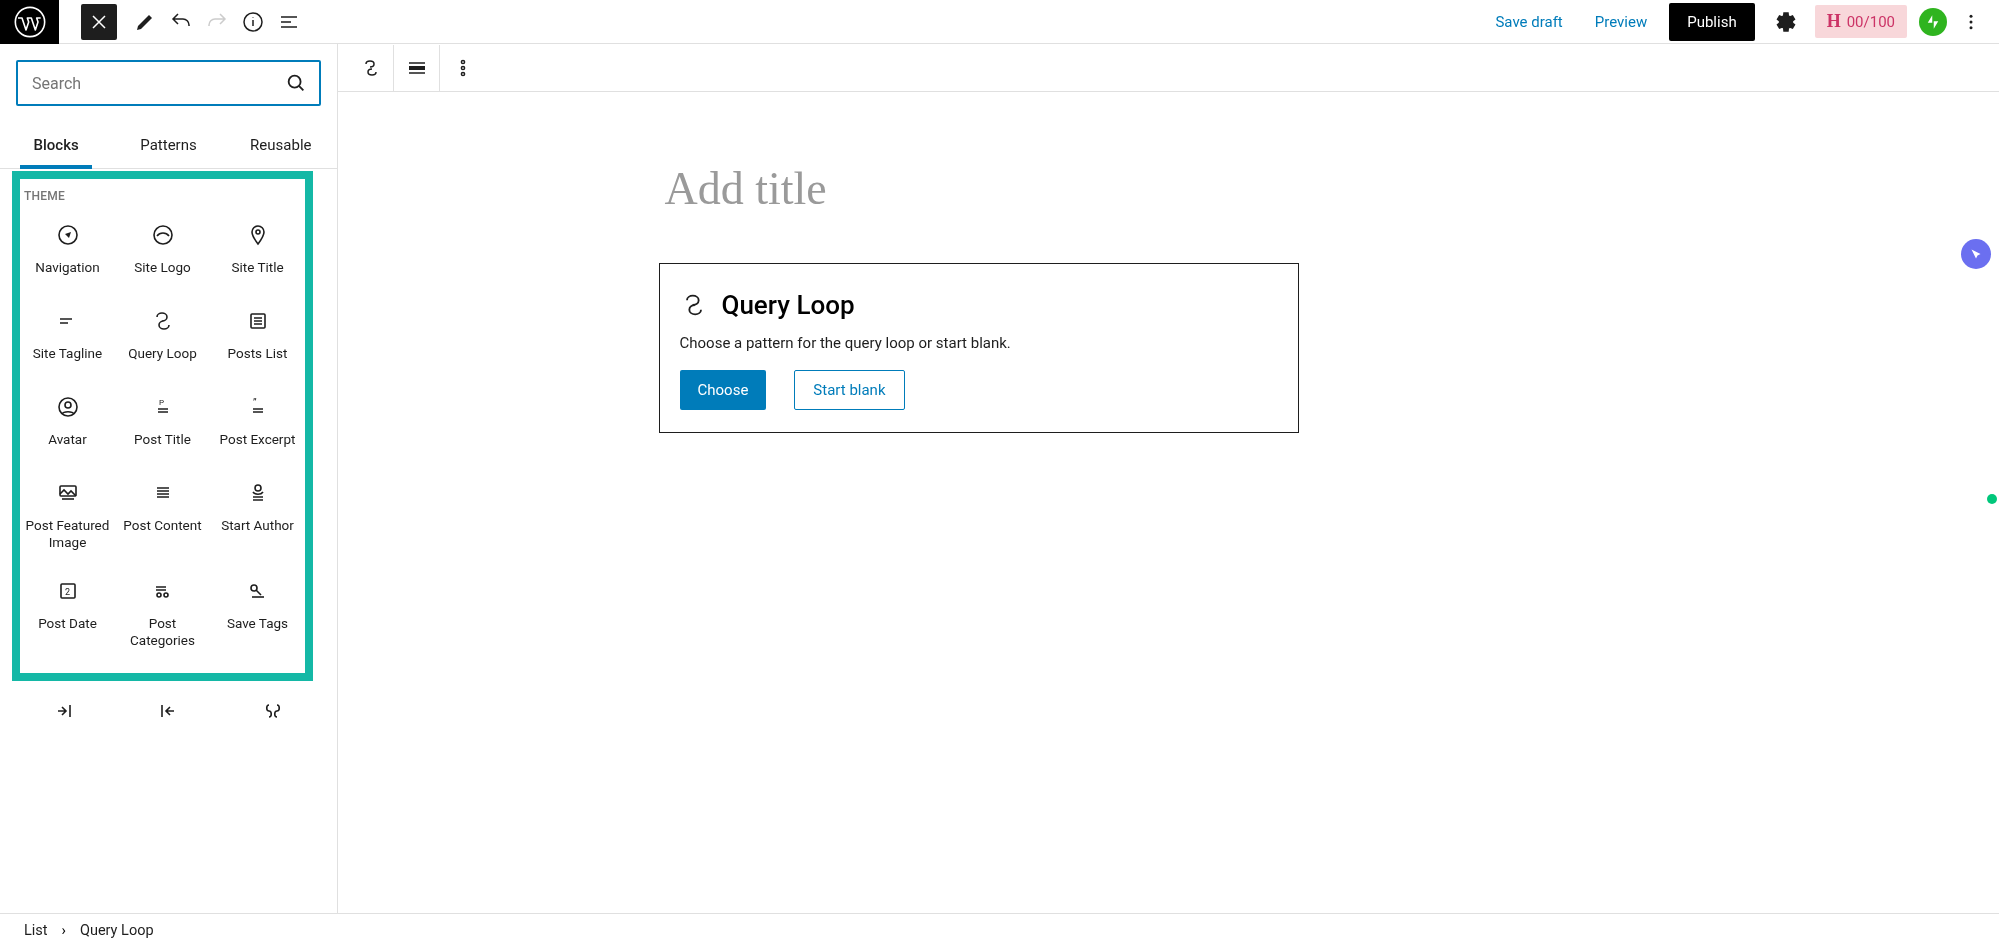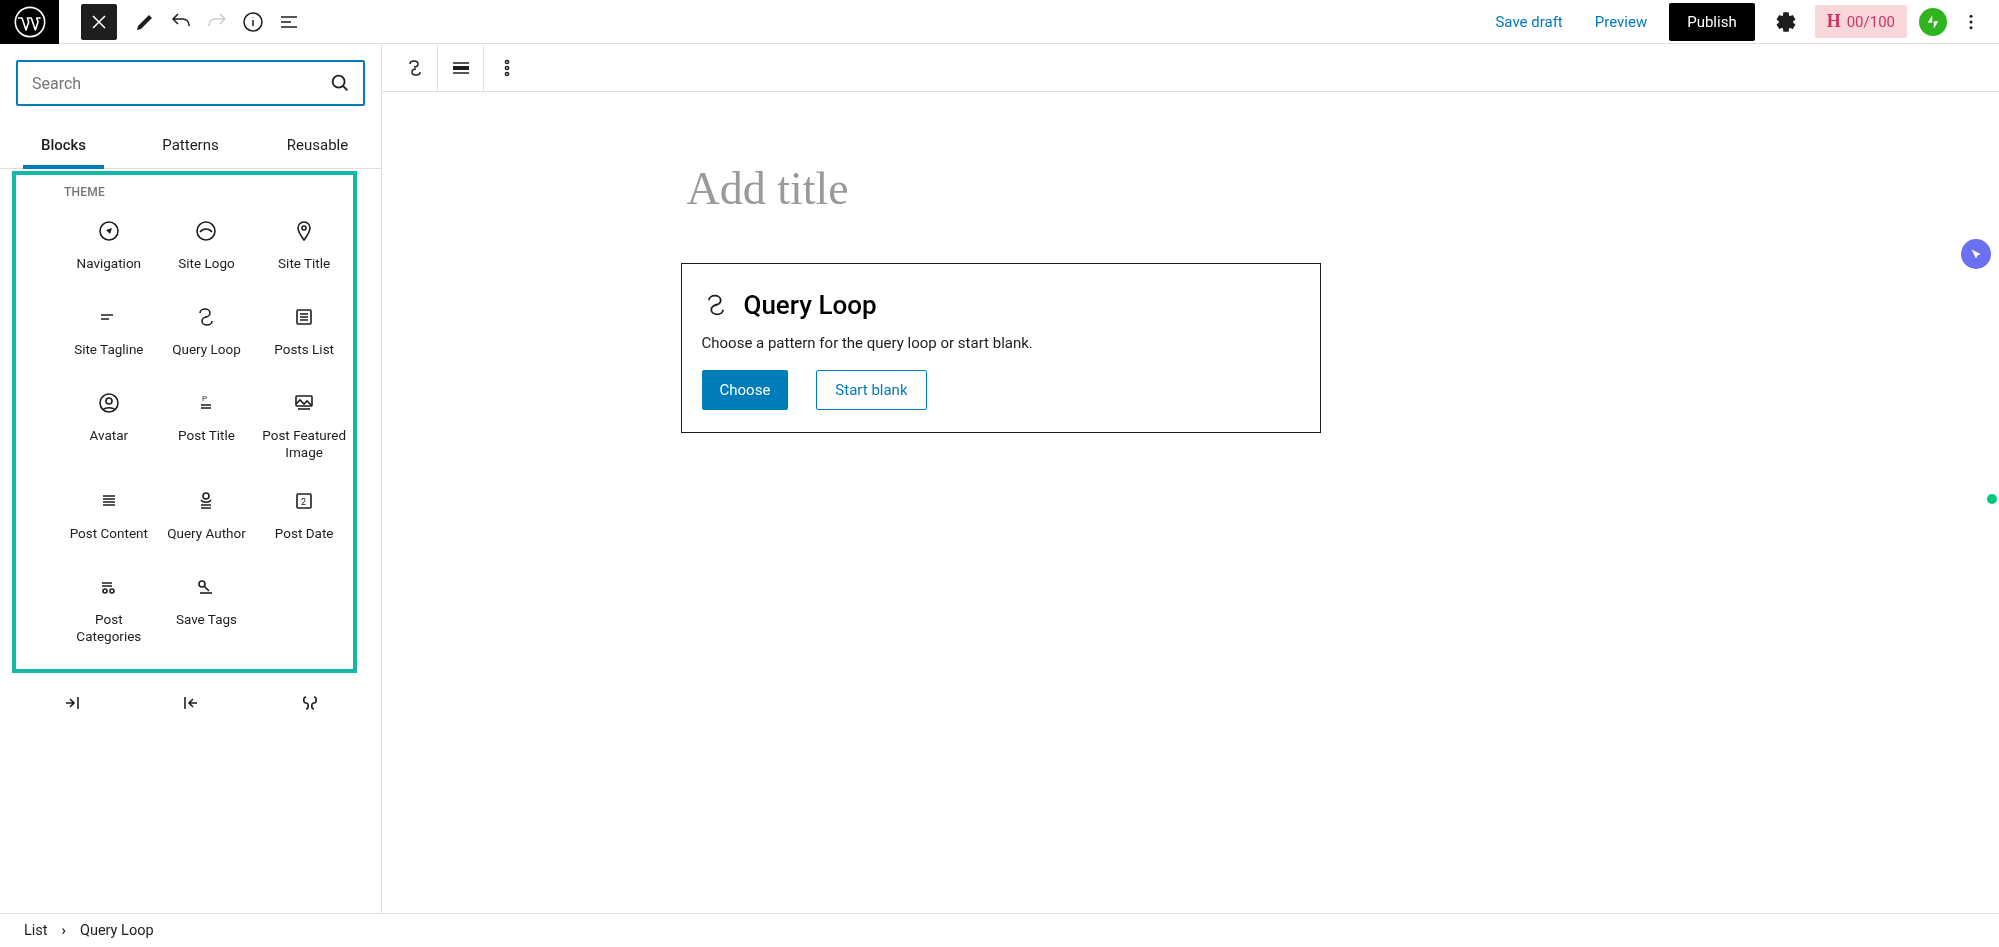--- a/index.html
+++ b/index.html
@@ -25,36 +25,36 @@
   .h-badge .H { font-family: Georgia, serif; font-weight:bold; color:#cc3366; font-size:18px; }
   .jetpack { width:28px; height:28px; border-radius:50%; background:#2fb41f; display:flex; align-items:center; justify-content:center; }
   .jetpack svg { width:18px; height:18px; fill:#fff;}
   .kebab { width:24px; height:36px; display:flex; align-items:center; justify-content:center; cursor:pointer;}
   .kebab svg { fill:#1e1e1e; }
 
   
   .main { flex:1 1 auto; display:flex; overflow:hidden; position:relative; }
 
   
-  .inserter { width: 382px; border-right:1px solid #e0e0e0; display:flex; flex-direction:column; background:#fff; position:relative; }
+  .inserter { width: 338px; border-right:1px solid #e0e0e0; display:flex; flex-direction:column; background:#fff; position:relative; }
   .search-wrap { padding: 16px; }
   .search-box { display:flex; align-items:center; border:2px solid #007cba; border-radius:2px; height:46px; padding:0 12px 0 14px; }
   .search-box input { flex:1; border:none; outline:none; font-size:16px; color:#777; }
   .search-box svg { width:22px; height:22px; stroke:#1e1e1e; fill:none; stroke-width:2;}
   .tabs { display:flex; border-bottom:1px solid #e0e0e0; }
   .tab { flex:1; text-align:center; padding: 14px 0; font-size:15px; color:#1e1e1e; cursor:pointer; position:relative; }
   .tab.active { font-weight:500; }
   .tab.active::after { content:""; position:absolute; left:0; right:0; bottom:-1px; height:4px; background:#007cba; }
   .tabs .tab:first-child.active::after { left:0; right:40%; width:auto; margin:0 auto; left:18%; right:18%; }
   .tab.active::after { left:18%; right:18%; }
 
   .scroll-area { flex:1; overflow-y:auto; position:relative; }
   .scroll-area::-webkit-scrollbar { width:14px; }
   .scroll-area::-webkit-scrollbar-thumb { background:#c7c7c7; border-radius:7px; border:3px solid #fff; }
-  .red-outline { border:4px solid #14b8a6; margin: 2px 24px 0 12px; padding-bottom: 10px; padding-left: 44px; }
+  .red-outline { border:8px solid #14b8a6; margin: 2px 24px 0 12px; padding-bottom: 10px; }
   .section-label { font-size:12px; color:#757575; font-weight:500; padding: 10px 4px 6px 4px; letter-spacing:0.2px; }
   .grid { display:grid; grid-template-columns: repeat(3, 1fr); }
   .block-item { display:flex; flex-direction:column; align-items:center; justify-content:flex-start; padding: 14px 2px; cursor:pointer; min-height: 86px; }
   .block-item .icon { width:24px; height:24px; margin-bottom:12px; display:flex; align-items:center; justify-content:center;}
   .block-item .icon svg { width:24px; height:24px; stroke:#1e1e1e; fill:none; stroke-width:1.6; }
   .block-item .label { font-size:13.5px; color:#1e1e1e; text-align:center; line-height:1.25; }
 
   .next-row { display:grid; grid-template-columns: repeat(3,1fr); margin: 12px 12px 0 12px; }
   .next-row .block-item { min-height: 40px; padding-top: 6px;}
 
@@ -239,40 +239,48 @@
                 <div class="icon">
                   <svg viewBox="0 0 24 24">
                     <use href="#i-posttitle"></use>
                   </svg>
                 </div>
                 <div class="label">Post Title</div>
               </div>
               <div class="block-item">
                 <div class="icon">
                   <svg viewBox="0 0 24 24">
+                    <use href="#i-excerpt"></use>
+                  </svg>
+                </div>
+                <div class="label">Post Excerpt</div>
+              </div>
+              <div class="block-item">
+                <div class="icon">
+                  <svg viewBox="0 0 24 24">
                     <use href="#i-featimg"></use>
                   </svg>
                 </div>
                 <div class="label">Post Featured Image</div>
               </div>
               <div class="block-item">
                 <div class="icon">
                   <svg viewBox="0 0 24 24">
                     <use href="#i-content"></use>
                   </svg>
                 </div>
                 <div class="label">Post Content</div>
               </div>
               <div class="block-item">
                 <div class="icon">
                   <svg viewBox="0 0 24 24">
                     <use href="#i-author"></use>
                   </svg>
                 </div>
-                <div class="label">Query Author</div>
+                <div class="label">Start Author</div>
               </div>
               <div class="block-item">
                 <div class="icon">
                   <svg viewBox="0 0 24 24">
                     <use href="#i-date"></use>
                   </svg>
                 </div>
                 <div class="label">Post Date</div>
               </div>
               <div class="block-item">

